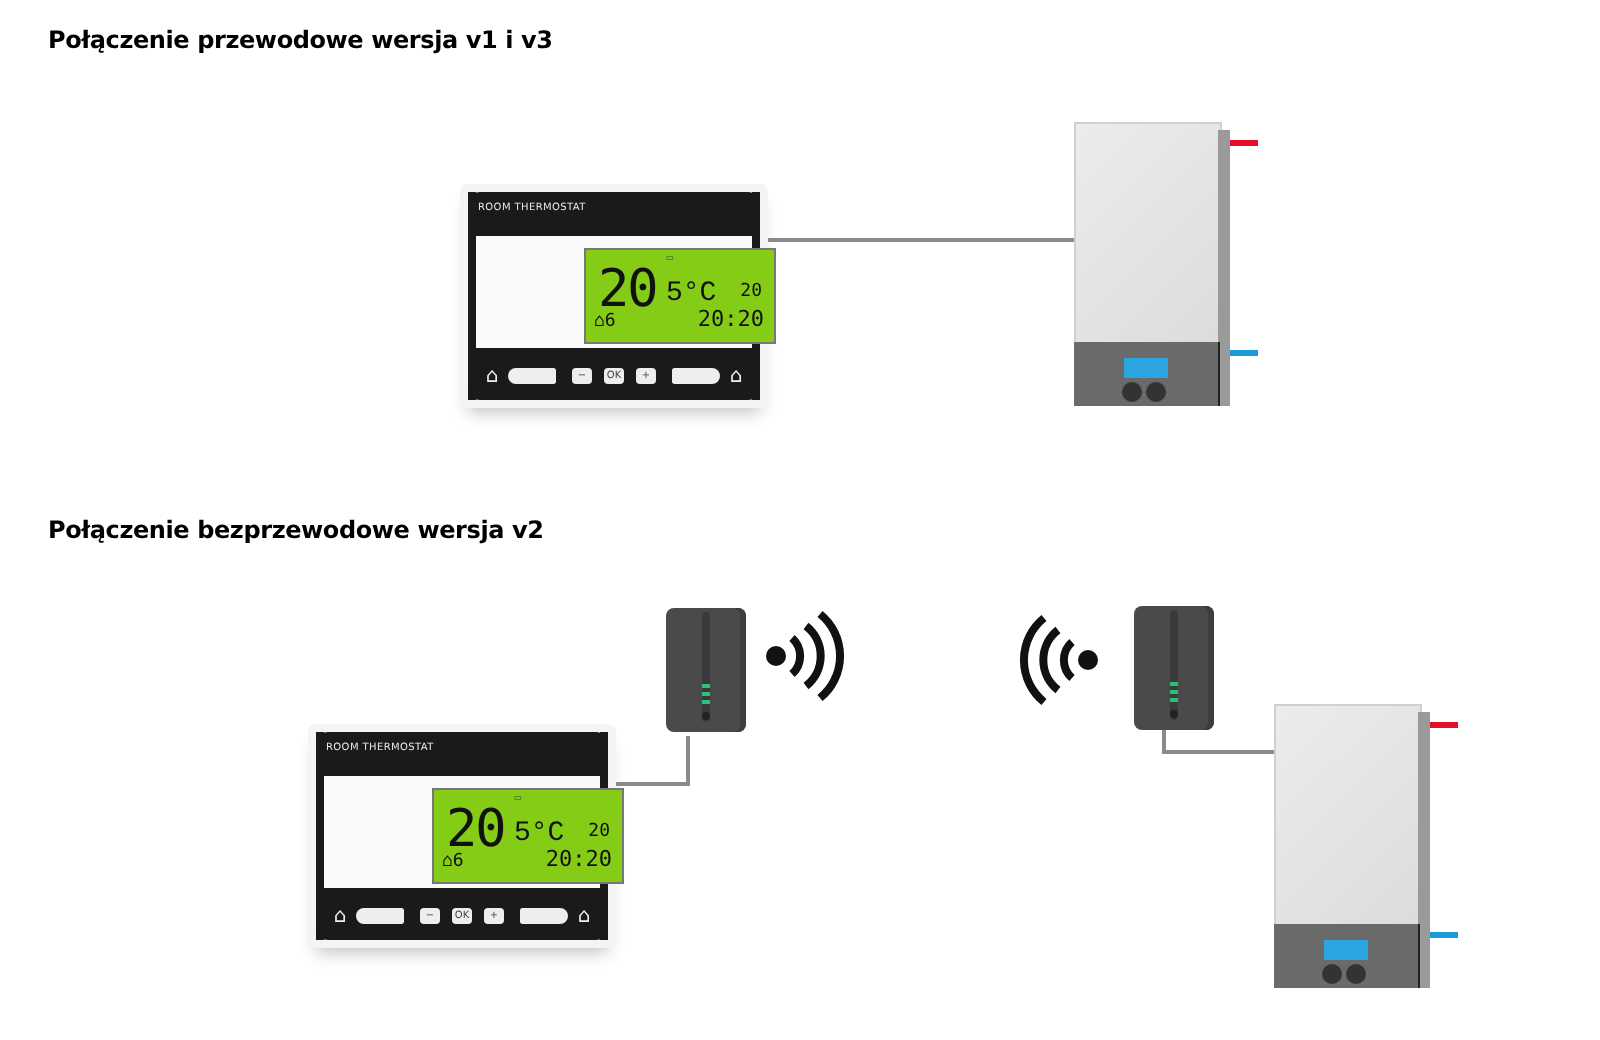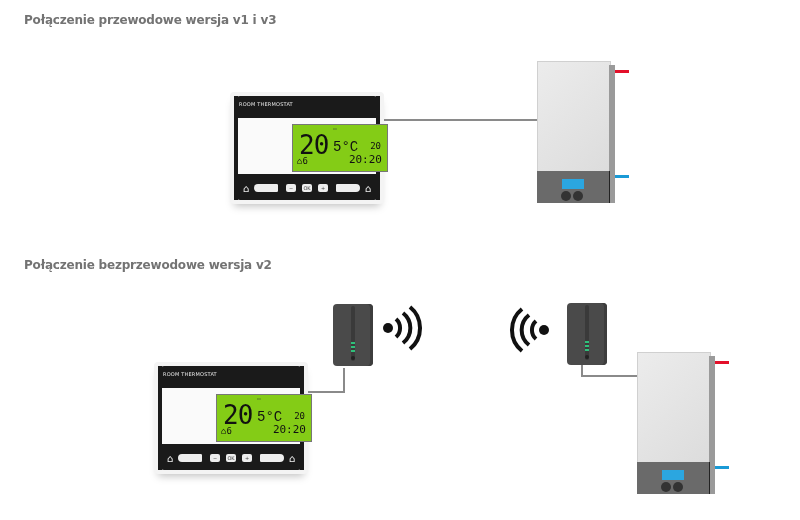--- a/index.html
+++ b/index.html
@@ -1,17 +1,17 @@
 <!DOCTYPE html>
 <html><head>
 <meta charset="utf-8">
 <style>
   html, body { margin:0; padding:0; background:#ffffff; }
   body { width:800px; height:520px; position:relative; overflow:hidden; font-family:"DejaVu Sans", sans-serif; }
-  .heading { position:absolute; left:24px; font-size:12px; font-weight:bold; color:#737373; letter-spacing:-0.2px; }
+  .heading { position:absolute; left:24px; font-size:12px; font-weight:bold; color:#000000; letter-spacing:-0.2px; }
   .abs { position:absolute; }
 
   
   .thermo { position:absolute; width:154px; height:112px; background:#f4f4f4; border-radius:4px; box-shadow:0 6px 8px -4px rgba(0,0,0,0.25); }
   .thermo .frame-top { position:absolute; left:4px; top:4px; right:4px; height:22px; background:#1a1a1a; border-radius:6px 6px 0 0; }
   .thermo .brand { position:absolute; left:9px; top:9px; font-size:5px; color:#e8e8e8; letter-spacing:0.2px; font-family:"DejaVu Sans", sans-serif; }
   .thermo .frame-bot { position:absolute; left:4px; bottom:4px; right:4px; height:26px; background:#1a1a1a; border-radius:0 0 6px 6px; }
   .thermo .side-l { position:absolute; left:4px; top:4px; width:4px; bottom:4px; background:#1a1a1a; }
   .thermo .side-r { position:absolute; right:4px; top:4px; width:4px; bottom:4px; background:#1a1a1a; }
   .thermo .inner { position:absolute; left:8px; top:26px; right:8px; bottom:30px; background:#fafafa; }

